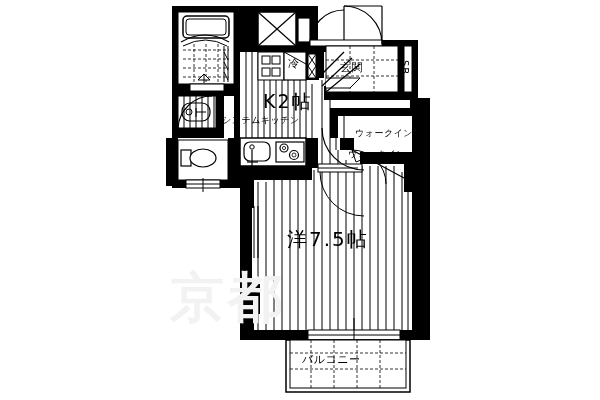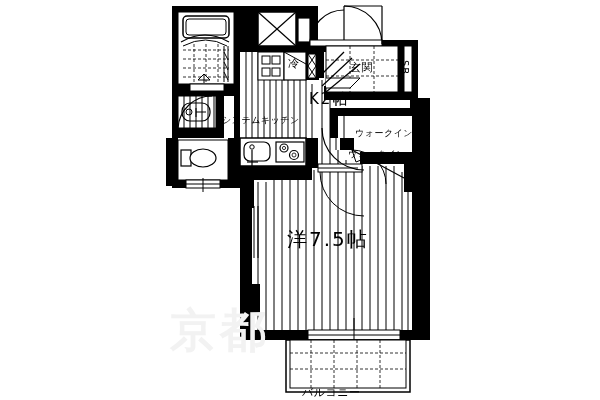--- a/index.html
+++ b/index.html
@@ -22,34 +22,33 @@
   }
   .lbl {
     position: absolute;
     color: #000000;
     font-family: "DejaVu Sans", sans-serif;
     white-space: nowrap;
     letter-spacing: 0.5px;
     line-height: 1;
   }
   .lbl-room   { font-size: 20px; letter-spacing: 2px; }
-  .lbl-k      { font-size: 15px; letter-spacing: 2px; margin-left: 46px; }
+  .lbl-k      { font-size: 19px; letter-spacing: 2px; }
   .lbl-small  { font-size: 9px;  letter-spacing: 0.5px; }
   .lbl-mid    { font-size: 11px; letter-spacing: 0.5px; }
   .lbl-sb     { font-size: 10px; letter-spacing: 1px; transform: rotate(90deg); transform-origin: left top; }
   .watermark {
     position: absolute;
     color: #f2f2f2;
     font-family: "DejaVu Sans", sans-serif;
-    font-size: 46px;
+    font-size: 54px;
     font-weight: bold;
     letter-spacing: 4px;
     white-space: nowrap;
     user-select: none;
-    margin-top: 38px;
   }
 </style>
 </head>
 <body>
 
 <div id="plan">
 
   <svg width="600" height="400" viewBox="0 0 600 400">
 
     <g fill="#000000">
@@ -342,27 +341,27 @@
     </g>
 
   </svg>
 
   <div class="watermark" style="left:170px; top:262px;">京都</div>
 
   <div class="lbl lbl-k" style="left:263px; top:92px;">K2帖</div>
 
   <div class="lbl lbl-small" style="left:222px; top:116px;">システムキッチン</div>
 
-  <div class="lbl lbl-mid" style="left:340px; top:62px;margin-left:10px;">玄関</div>
+  <div class="lbl lbl-mid" style="left:340px; top:62px;">玄関</div>
 
   <div class="lbl lbl-sb" style="left:409px; top:60px;">SB</div>
 
   <div class="lbl lbl-small" style="left:348px; top:114px;margin-top:36px;">ウォークイン</div>
 
   <div class="lbl lbl-small" style="left:355px; top:129px;">ウォークイン</div>
 
   <div class="lbl lbl-room" style="left:287px; top:229px;">洋7.5帖</div>
 
-  <div class="lbl lbl-mid" style="left:302px; top:354px;margin-top:33px;">バルコニー</div>
+  <div class="lbl lbl-mid" style="left:302px; top:354px;">バルコニー</div>
 
   <div class="lbl" style="left:288px; top:58px; font-size:11px;">冷</div>
 
 </div>
 
 </body></html>

